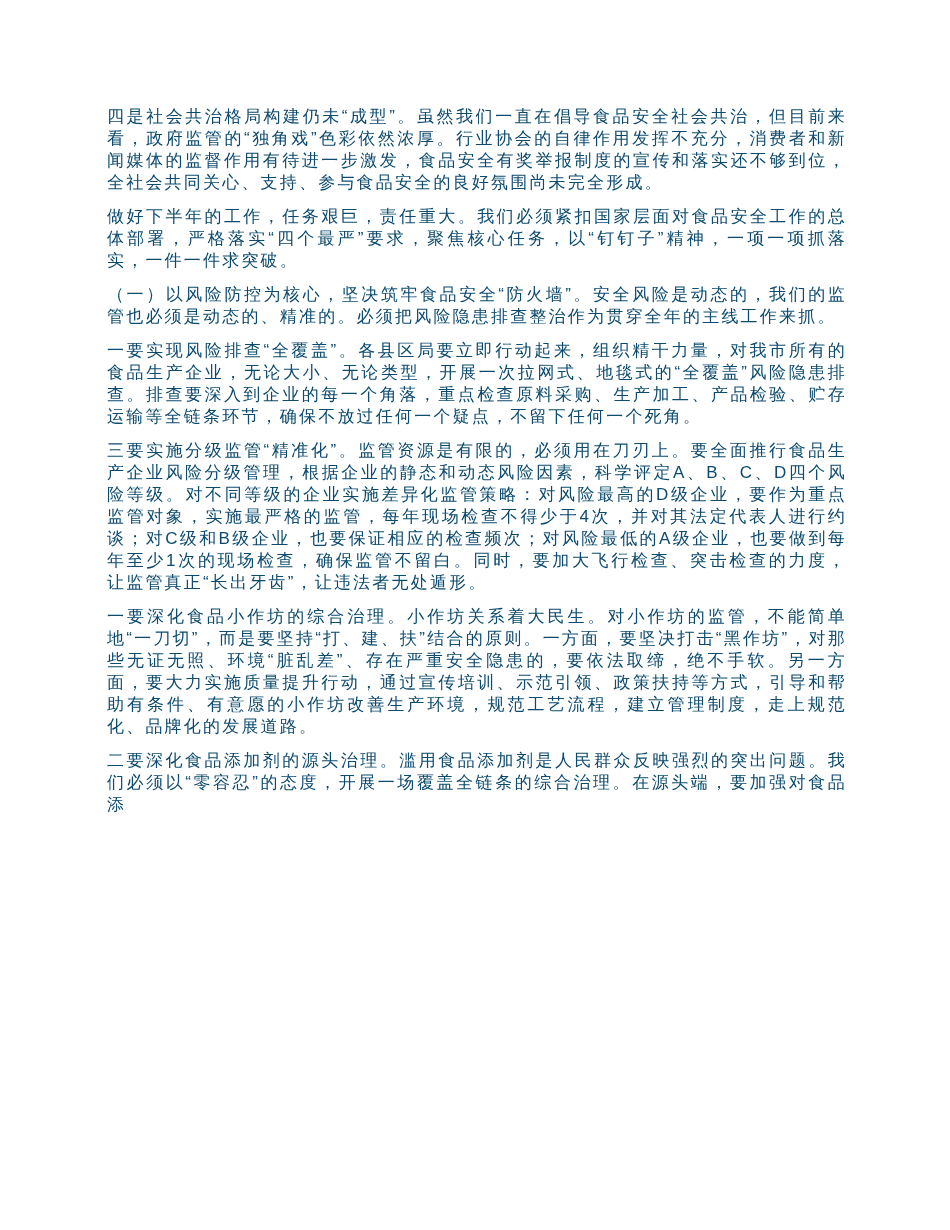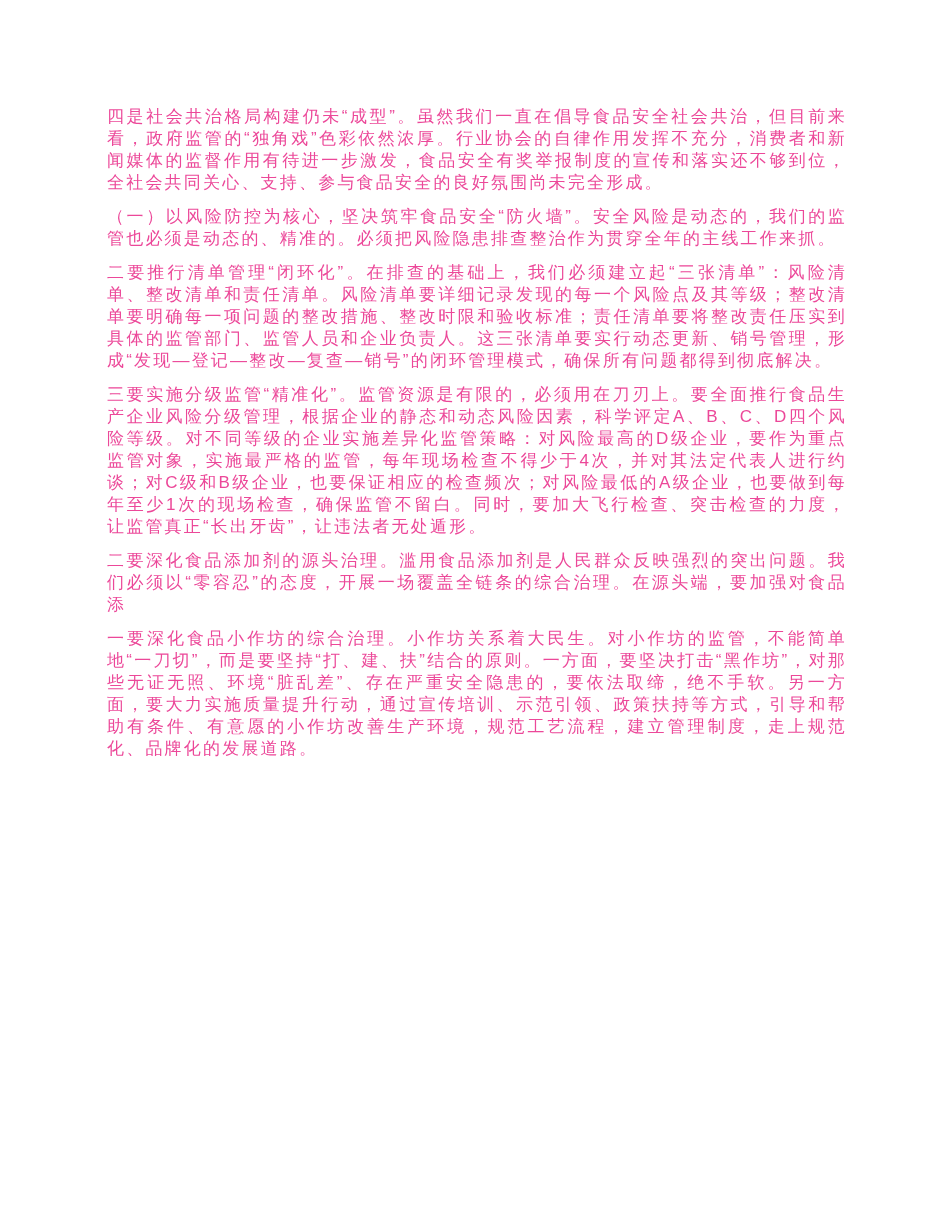--- a/index.html
+++ b/index.html
@@ -28,30 +28,31 @@
     top: 106px;
     width: 740px;
     color: #000000;
   }
   .para {
     margin: 0 0 12px 0;
     font-size: 17px;
     line-height: 22px;
     letter-spacing: 2.2px;
     text-align: justify;
-    color: #ec4899;
+    color: #0c4a6e;
     font-weight: normal;
     word-break: break-all;
   }
 </style>
 </head>
 <body>
 
 <div class="doc-page">
   <div class="doc-body">
       <p class="para">四是社会共治格局构建仍未“成型”。虽然我们一直在倡导食品安全社会共治，但目前来看，政府监管的“独角戏”色彩依然浓厚。行业协会的自律作用发挥不充分，消费者和新闻媒体的监督作用有待进一步激发，食品安全有奖举报制度的宣传和落实还不够到位，全社会共同关心、支持、参与食品安全的良好氛围尚未完全形成。</p>
+      <p class="para">做好下半年的工作，任务艰巨，责任重大。我们必须紧扣国家层面对食品安全工作的总体部署，严格落实“四个最严”要求，聚焦核心任务，以“钉钉子”精神，一项一项抓落实，一件一件求突破。</p>
       <p class="para">（一）以风险防控为核心，坚决筑牢食品安全“防火墙”。安全风险是动态的，我们的监管也必须是动态的、精准的。必须把风险隐患排查整治作为贯穿全年的主线工作来抓。</p>
-      <p class="para">二要推行清单管理“闭环化”。在排查的基础上，我们必须建立起“三张清单”：风险清单、整改清单和责任清单。风险清单要详细记录发现的每一个风险点及其等级；整改清单要明确每一项问题的整改措施、整改时限和验收标准；责任清单要将整改责任压实到具体的监管部门、监管人员和企业负责人。这三张清单要实行动态更新、销号管理，形成“发现—登记—整改—复查—销号”的闭环管理模式，确保所有问题都得到彻底解决。</p>
+      <p class="para">一要实现风险排查“全覆盖”。各县区局要立即行动起来，组织精干力量，对我市所有的食品生产企业，无论大小、无论类型，开展一次拉网式、地毯式的“全覆盖”风险隐患排查。排查要深入到企业的每一个角落，重点检查原料采购、生产加工、产品检验、贮存运输等全链条环节，确保不放过任何一个疑点，不留下任何一个死角。</p>
       <p class="para">三要实施分级监管“精准化”。监管资源是有限的，必须用在刀刃上。要全面推行食品生产企业风险分级管理，根据企业的静态和动态风险因素，科学评定A、B、C、D四个风险等级。对不同等级的企业实施差异化监管策略：对风险最高的D级企业，要作为重点监管对象，实施最严格的监管，每年现场检查不得少于4次，并对其法定代表人进行约谈；对C级和B级企业，也要保证相应的检查频次；对风险最低的A级企业，也要做到每年至少1次的现场检查，确保监管不留白。同时，要加大飞行检查、突击检查的力度，让监管真正“长出牙齿”，让违法者无处遁形。</p>
+      <p class="para">一要深化食品小作坊的综合治理。小作坊关系着大民生。对小作坊的监管，不能简单地“一刀切”，而是要坚持“打、建、扶”结合的原则。一方面，要坚决打击“黑作坊”，对那些无证无照、环境“脏乱差”、存在严重安全隐患的，要依法取缔，绝不手软。另一方面，要大力实施质量提升行动，通过宣传培训、示范引领、政策扶持等方式，引导和帮助有条件、有意愿的小作坊改善生产环境，规范工艺流程，建立管理制度，走上规范化、品牌化的发展道路。</p>
       <p class="para">二要深化食品添加剂的源头治理。滥用食品添加剂是人民群众反映强烈的突出问题。我们必须以“零容忍”的态度，开展一场覆盖全链条的综合治理。在源头端，要加强对食品添</p>
-      <p class="para">一要深化食品小作坊的综合治理。小作坊关系着大民生。对小作坊的监管，不能简单地“一刀切”，而是要坚持“打、建、扶”结合的原则。一方面，要坚决打击“黑作坊”，对那些无证无照、环境“脏乱差”、存在严重安全隐患的，要依法取缔，绝不手软。另一方面，要大力实施质量提升行动，通过宣传培训、示范引领、政策扶持等方式，引导和帮助有条件、有意愿的小作坊改善生产环境，规范工艺流程，建立管理制度，走上规范化、品牌化的发展道路。</p>
     </div>
 </div>
 
 </body></html>

